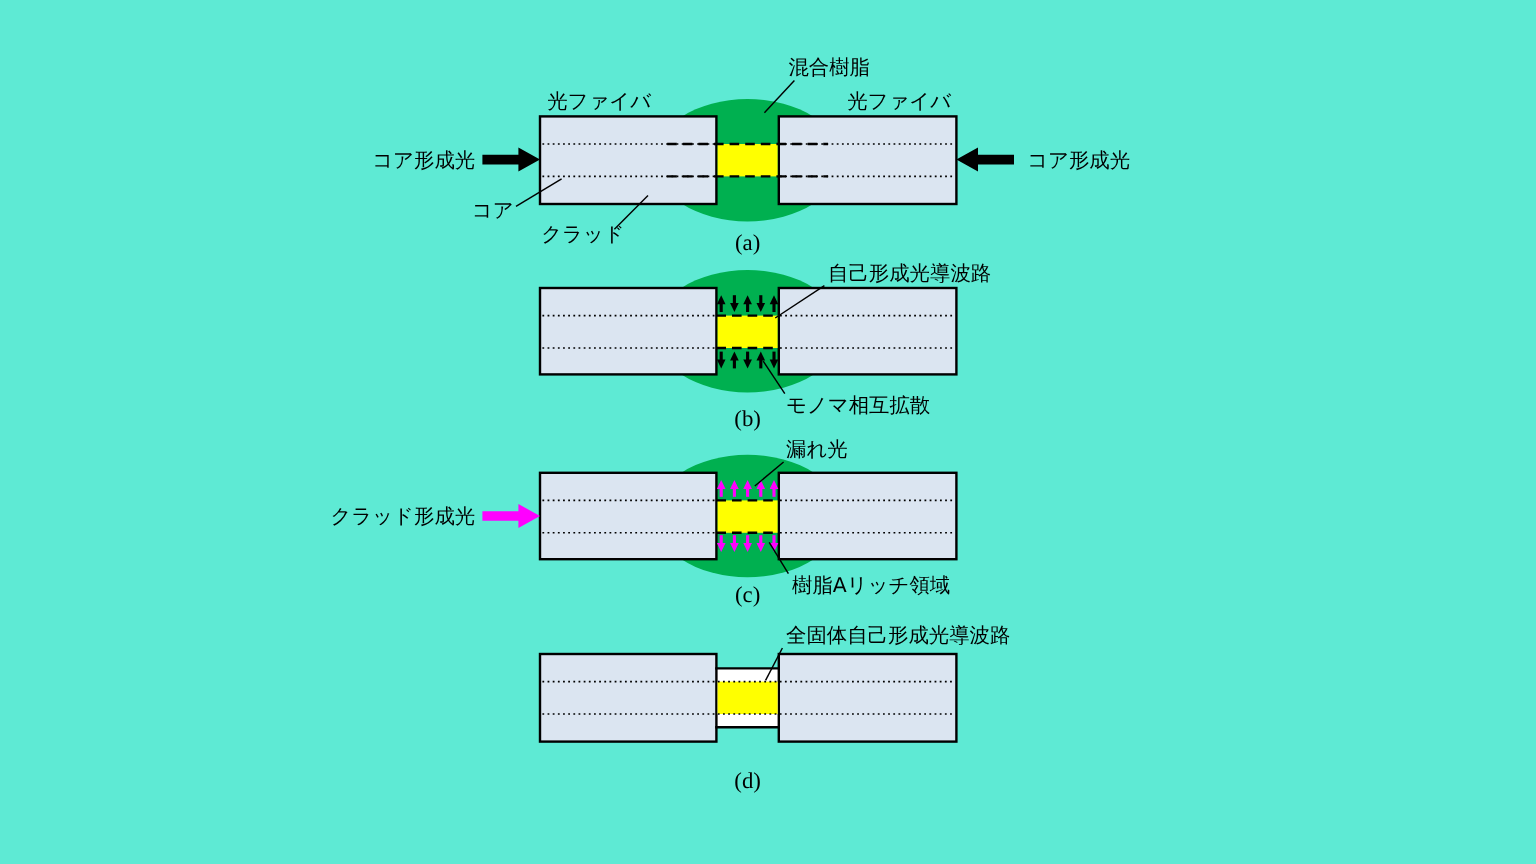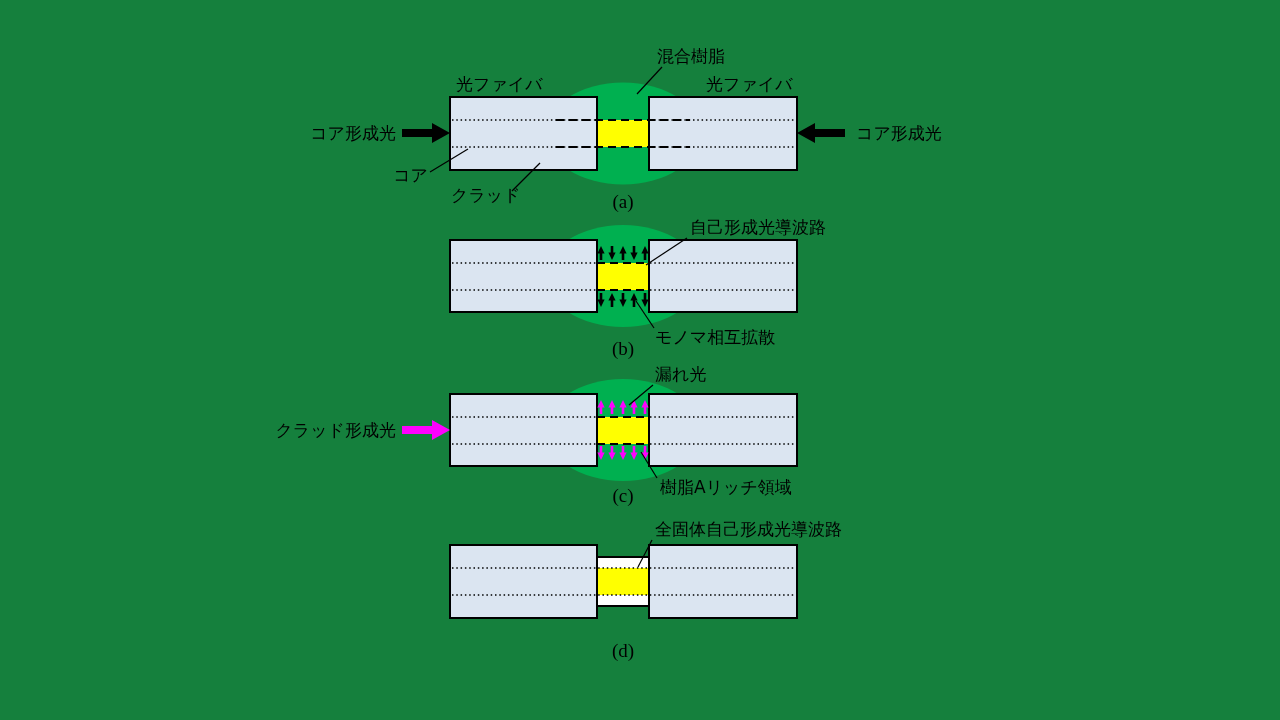--- a/index.html
+++ b/index.html
@@ -1,16 +1,16 @@
 <!DOCTYPE html>
 <html><head>
 <meta charset="utf-8">
 <style>
   html,body{margin:0;padding:0;background:#fff;}
-  .stage{position:relative;width:1280px;height:720px;background:#15803d;overflow:hidden;}
+  .stage{position:relative;width:1280px;height:720px;background:#5eead4;overflow:hidden;}
   svg{display:block;}
   text{fill:#000;}
   .jp{font-family:"DejaVu Sans","Liberation Sans",sans-serif;font-size:17px;}
   .cap{font-family:"Liberation Serif","DejaVu Serif",serif;font-size:19px;}
   .dot{stroke:#000;stroke-width:1.3;stroke-dasharray:1.5 2.8;fill:none;}
   .dash{stroke:#000;stroke-width:2;stroke-dasharray:8 5;fill:none;}
   .leader{stroke:#000;stroke-width:1.2;fill:none;}
   .fiberline{stroke:#000;stroke-width:2;fill:none;}
 </style>
 </head>

